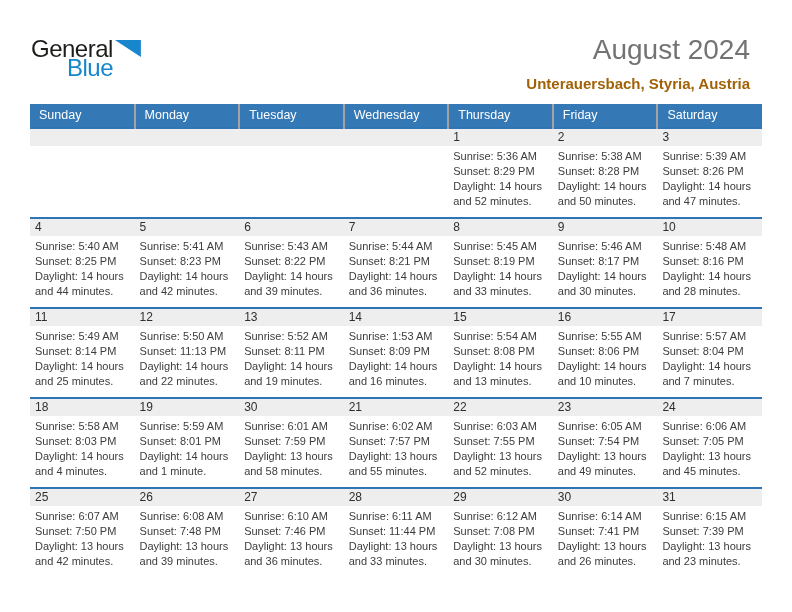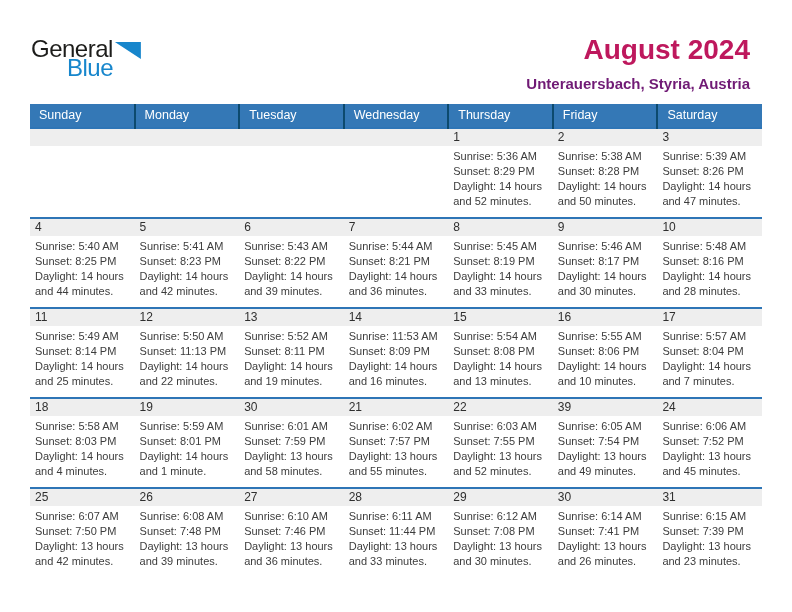--- a/index.html
+++ b/index.html
@@ -1,36 +1,36 @@
 <!DOCTYPE html>
 <html><head>
 <meta charset="utf-8">
 <style>
   * { margin:0; padding:0; box-sizing:border-box; }
   html,body { width:792px; height:612px; background:#ffffff; font-family:"Liberation Sans", sans-serif; }
   .page { position:relative; width:792px; height:612px; background:#ffffff; overflow:hidden; }
 
   
   .logo { position:absolute; left:31px; top:37px; width:118px; }
-  .logo-line1 { display:flex; align-items:center; }
+  .logo-line1 { display:flex; align-items:flex-start; }
   .logo-general { font-size:24px; line-height:24px; color:#1d1d1b; letter-spacing:-0.5px; }
   .logo-tri { display:inline-block; width:26px; height:17px; background:#1786cc; margin-left:2px; margin-top:3px;
               clip-path:polygon(0 0, 100% 0, 100% 100%); }
   .logo-line2 { font-size:24px; line-height:24px; color:#1786cc; text-align:center; margin-top:-5px; letter-spacing:-0.5px; }
 
   
   .titles { position:absolute; top:34px; right:42px; text-align:right; }
-  .cal-title { font-size:28px; line-height:32px; color:#be185d; font-weight:700; }
-  .cal-location { font-size:15px; line-height:18px; color:#701a75; font-weight:700; margin-top:9px; }
+  .cal-title { font-size:28px; line-height:32px; color:#737373; font-weight:400; }
+  .cal-location { font-size:15px; line-height:18px; color:#a16207; font-weight:700; margin-top:9px; }
 
   
   table.cal { position:absolute; left:30px; top:104px; width:732px; border-collapse:collapse; table-layout:fixed; }
   table.cal thead th {
       background:#3478b6; color:#ffffff; font-weight:400; font-size:12.5px;
-      text-align:left; padding:4px 0 5px 9px; border-right:2px solid #0c4a6e;
+      text-align:left; padding:4px 0 5px 9px; border-right:2px solid #a3a3a3;
   }
   table.cal thead th:last-child { border-right:none; }
   table.cal tbody td {
       vertical-align:top; height:90px; padding:0;
       border-top:2px solid #2e75b6; background:#ffffff;
   }
   .daynum {
       background:#eeeeee; font-size:12px; line-height:14px; color:#2f2f2f;
       padding:1px 0 2px 5px; height:17px;
   }
@@ -184,21 +184,21 @@
             <div class="daynum">13</div>
             <div class="details">
               <div>Sunrise: 5:52 AM</div>
               <div>Sunset: 8:11 PM</div>
               <div>Daylight: 14 hours and 19 minutes.</div>
             </div>
           </td>
           <td>
             <div class="daynum">14</div>
             <div class="details">
-              <div>Sunrise: 11:53 AM</div>
+              <div>Sunrise: 1:53 AM</div>
               <div>Sunset: 8:09 PM</div>
               <div>Daylight: 14 hours and 16 minutes.</div>
             </div>
           </td>
           <td>
             <div class="daynum">15</div>
             <div class="details">
               <div>Sunrise: 5:54 AM</div>
               <div>Sunset: 8:08 PM</div>
               <div>Daylight: 14 hours and 13 minutes.</div>
@@ -256,32 +256,32 @@
           </td>
           <td>
             <div class="daynum">22</div>
             <div class="details">
               <div>Sunrise: 6:03 AM</div>
               <div>Sunset: 7:55 PM</div>
               <div>Daylight: 13 hours and 52 minutes.</div>
             </div>
           </td>
           <td>
-            <div class="daynum">39</div>
+            <div class="daynum">23</div>
             <div class="details">
               <div>Sunrise: 6:05 AM</div>
               <div>Sunset: 7:54 PM</div>
               <div>Daylight: 13 hours and 49 minutes.</div>
             </div>
           </td>
           <td>
             <div class="daynum">24</div>
             <div class="details">
               <div>Sunrise: 6:06 AM</div>
-              <div>Sunset: 7:52 PM</div>
+              <div>Sunset: 7:05 PM</div>
               <div>Daylight: 13 hours and 45 minutes.</div>
             </div>
           </td>
         </tr>
         <tr>
           <td>
             <div class="daynum">25</div>
             <div class="details">
               <div>Sunrise: 6:07 AM</div>
               <div>Sunset: 7:50 PM</div>

